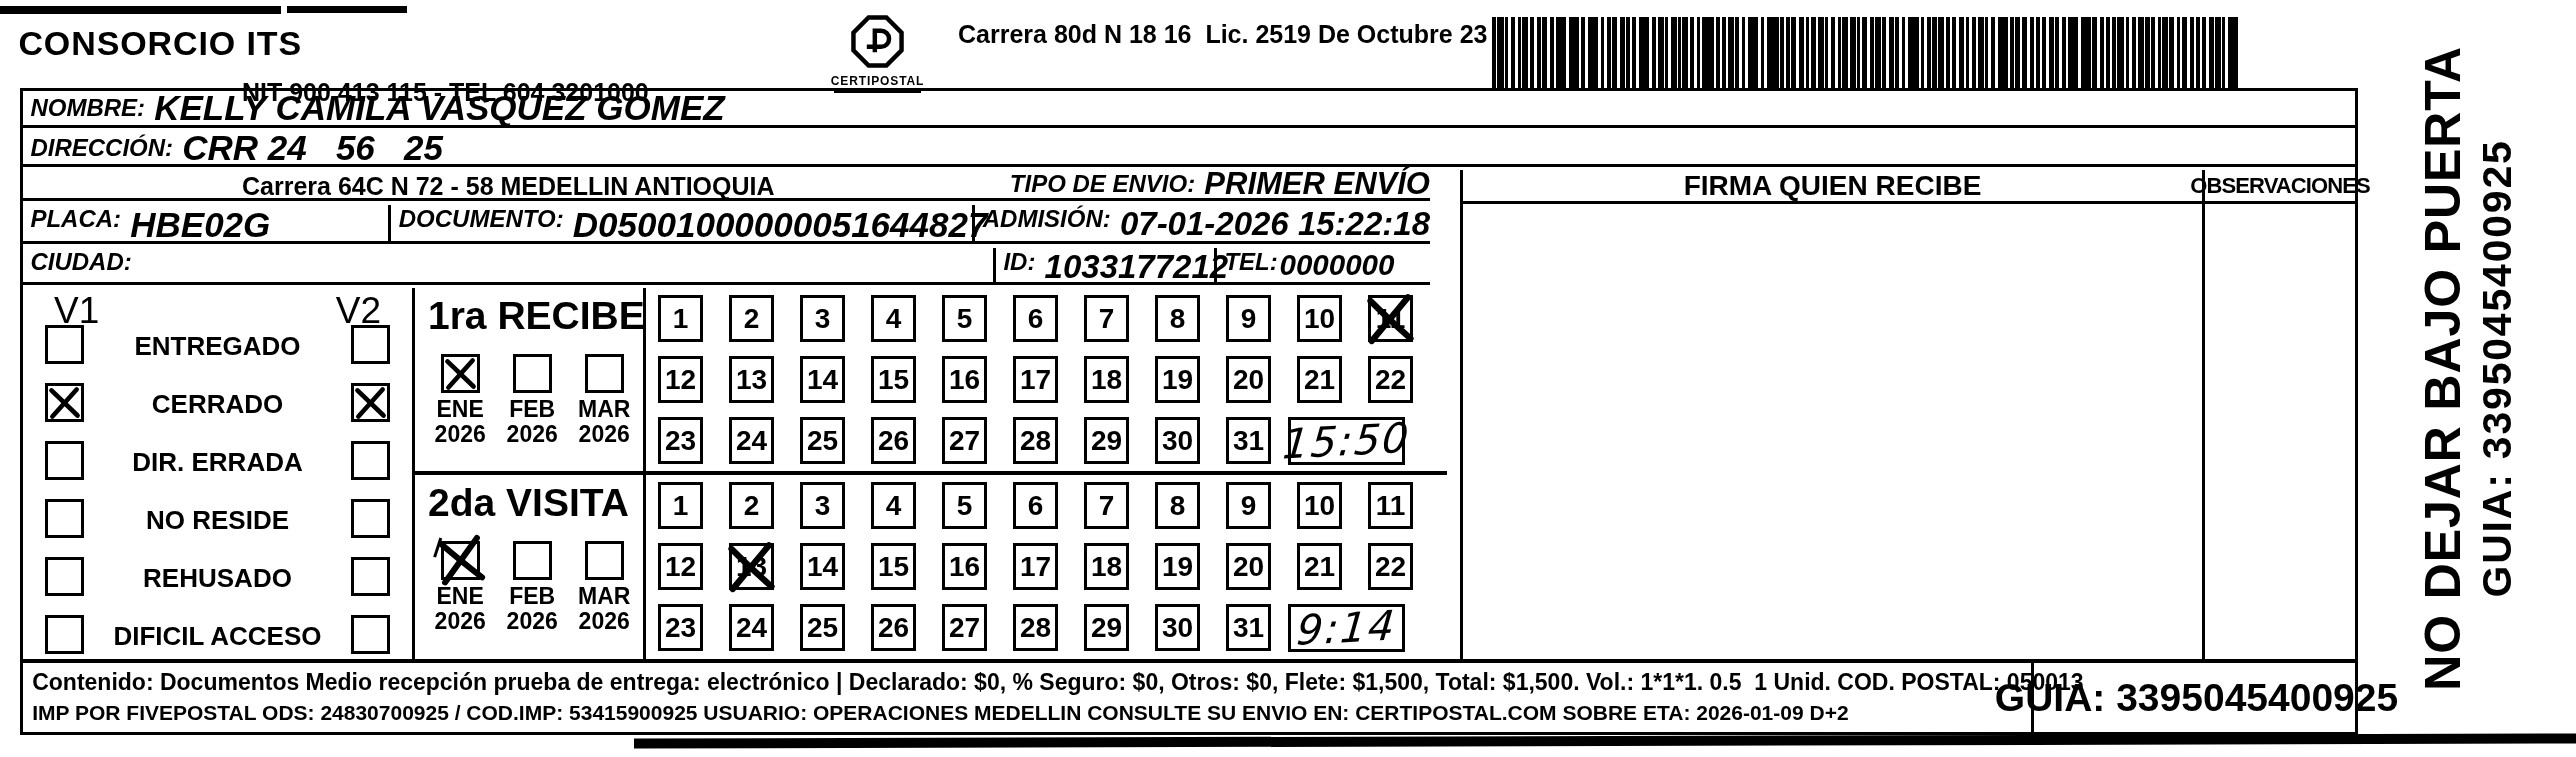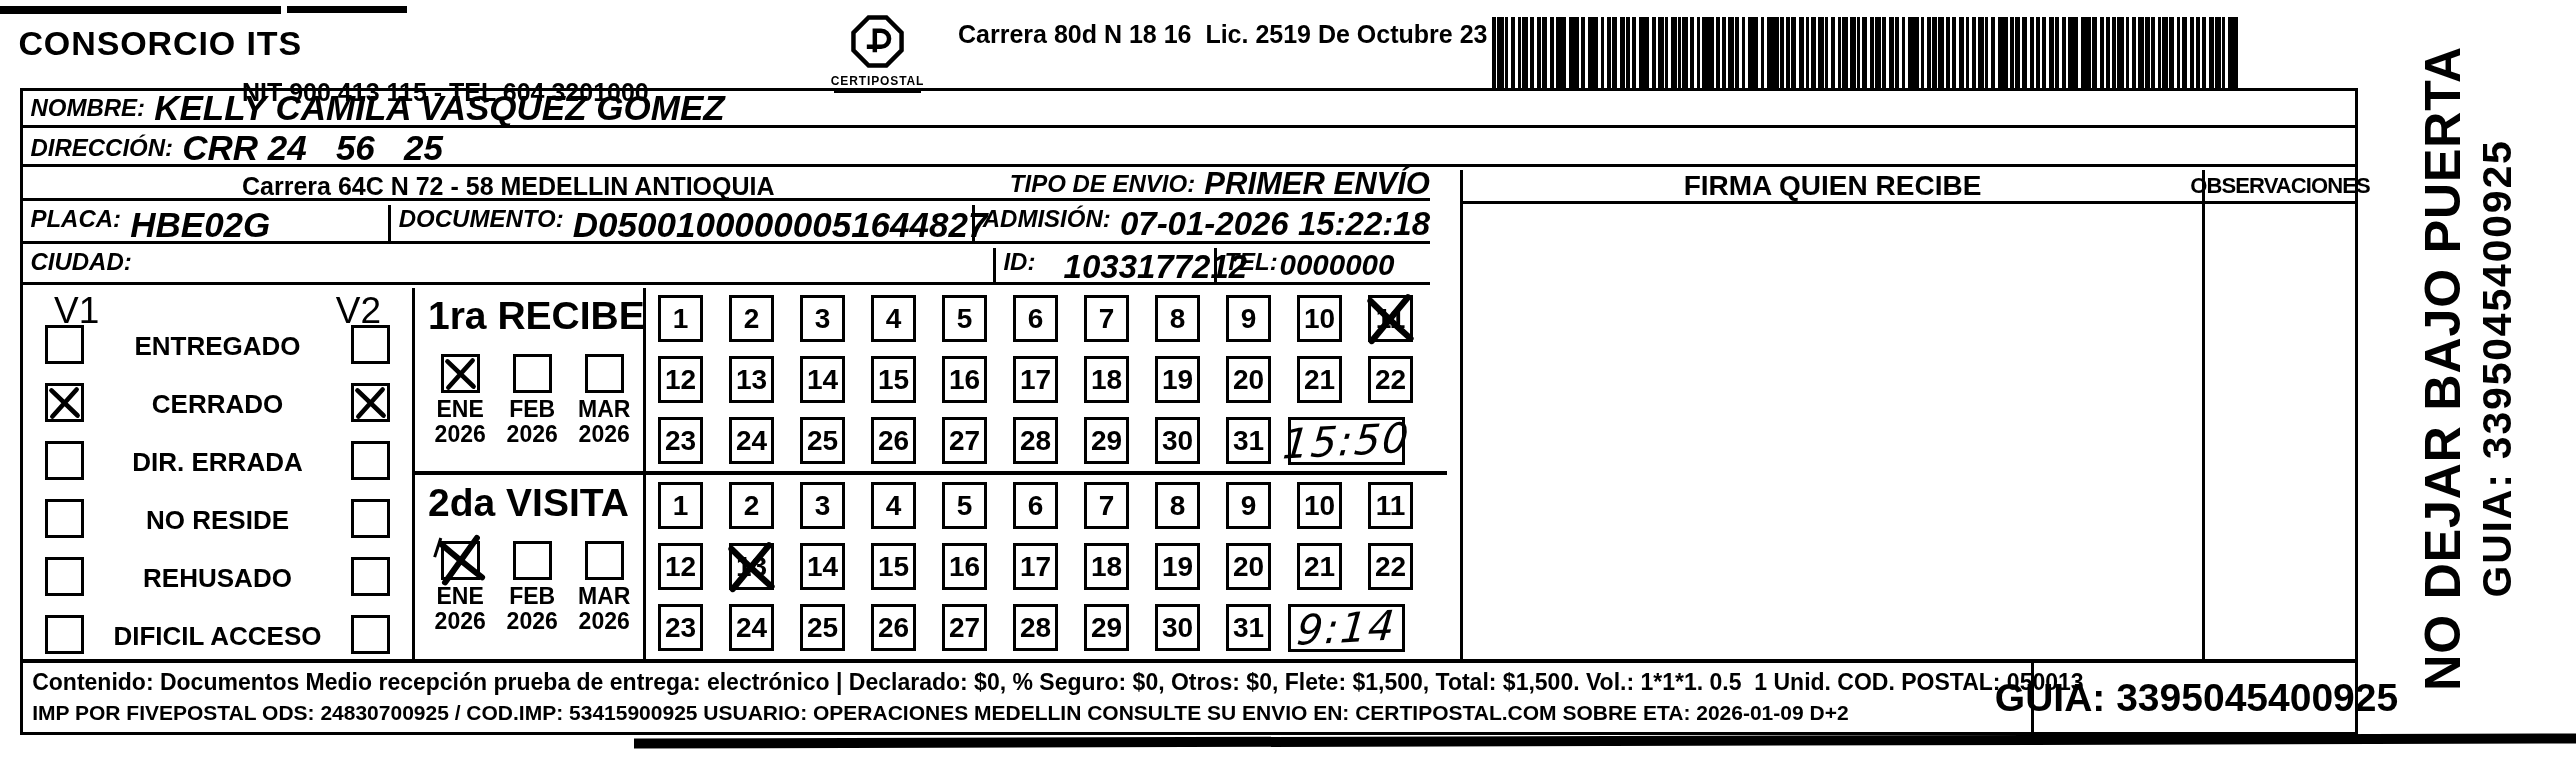--- a/index.html
+++ b/index.html
@@ -148,21 +148,21 @@
       <div class="cell" style="flex:1;">
         <span class="flabel">ADMISIÓN:</span>
         <span class="fvalue" style="font-size:33px;">07-01-2026 15:22:18</span>
       </div>
     </div>
 
     <div class="row row-ciudad">
       <div class="cell br" style="width:973px;">
         <span class="flabel">CIUDAD:</span>
       </div>
-      <div class="cell br" style="width:221px;gap:19px;">
+      <div class="cell br" style="width:221px;">
         <span class="flabel">ID:</span>
         <span class="fvalue" style="font-size:33px;">1033177212</span>
       </div>
       <div class="cell" style="flex:1;">
         <span class="flabel" style="margin-right:1.8px;">TEL:</span>
         <span class="fvalue" style="font-size:29.5px;">0000000</span>
       </div>
     </div>
 
     <div class="firma-col">

